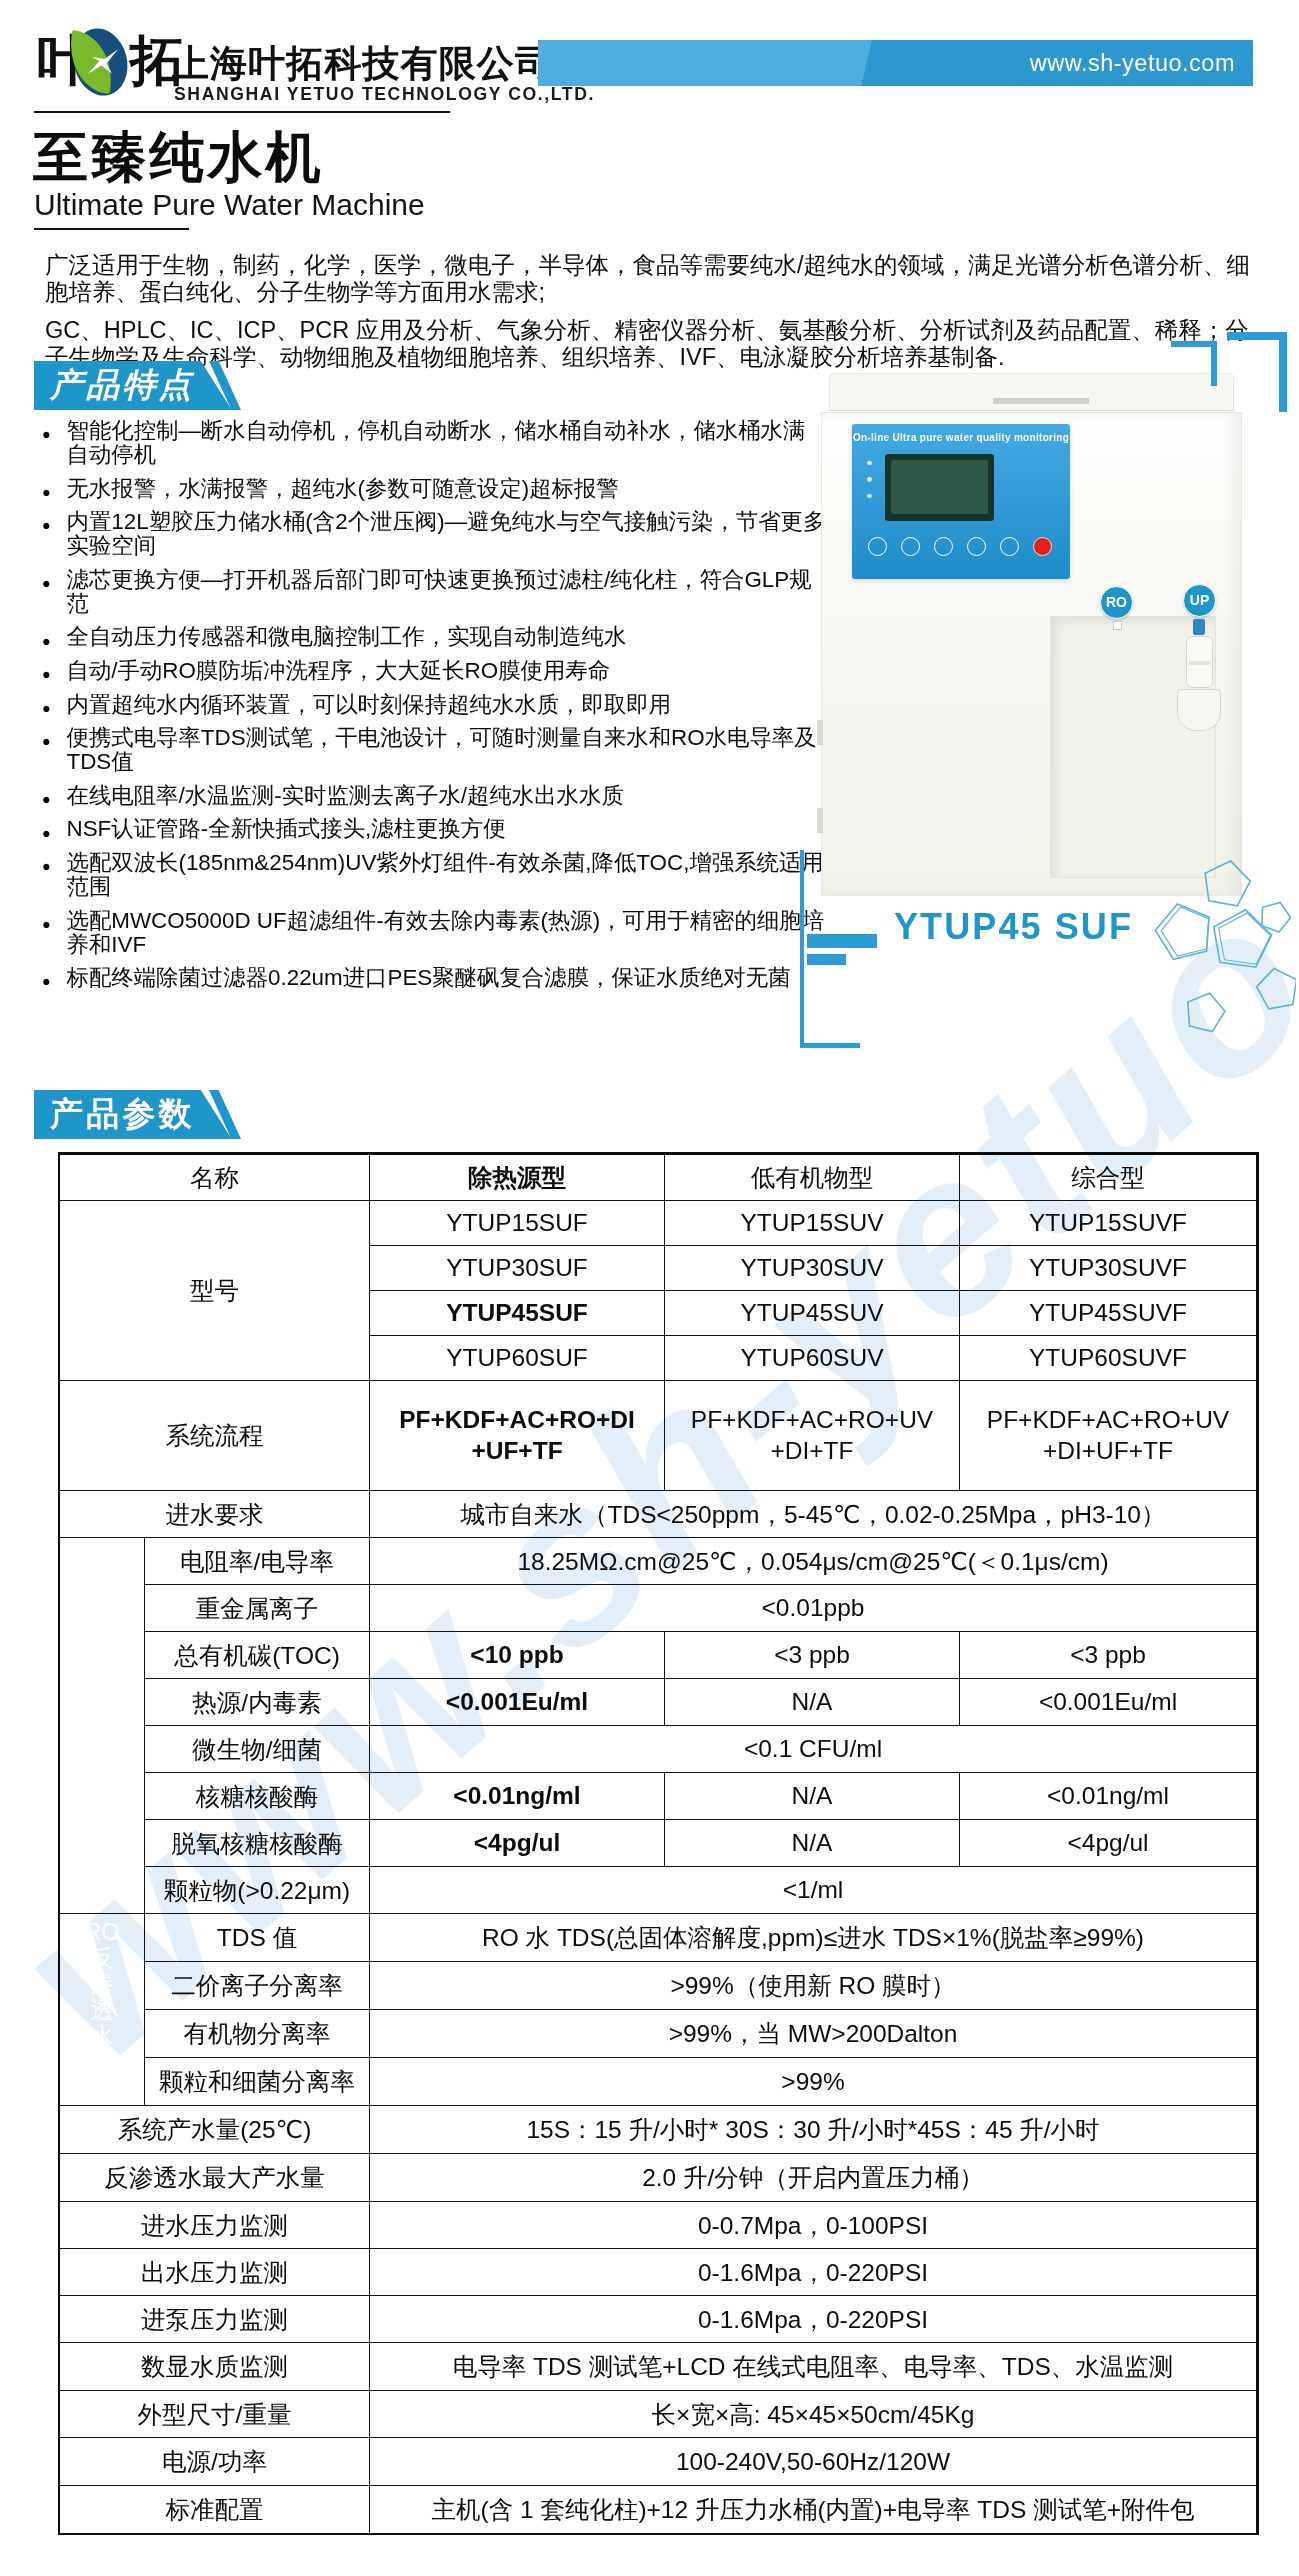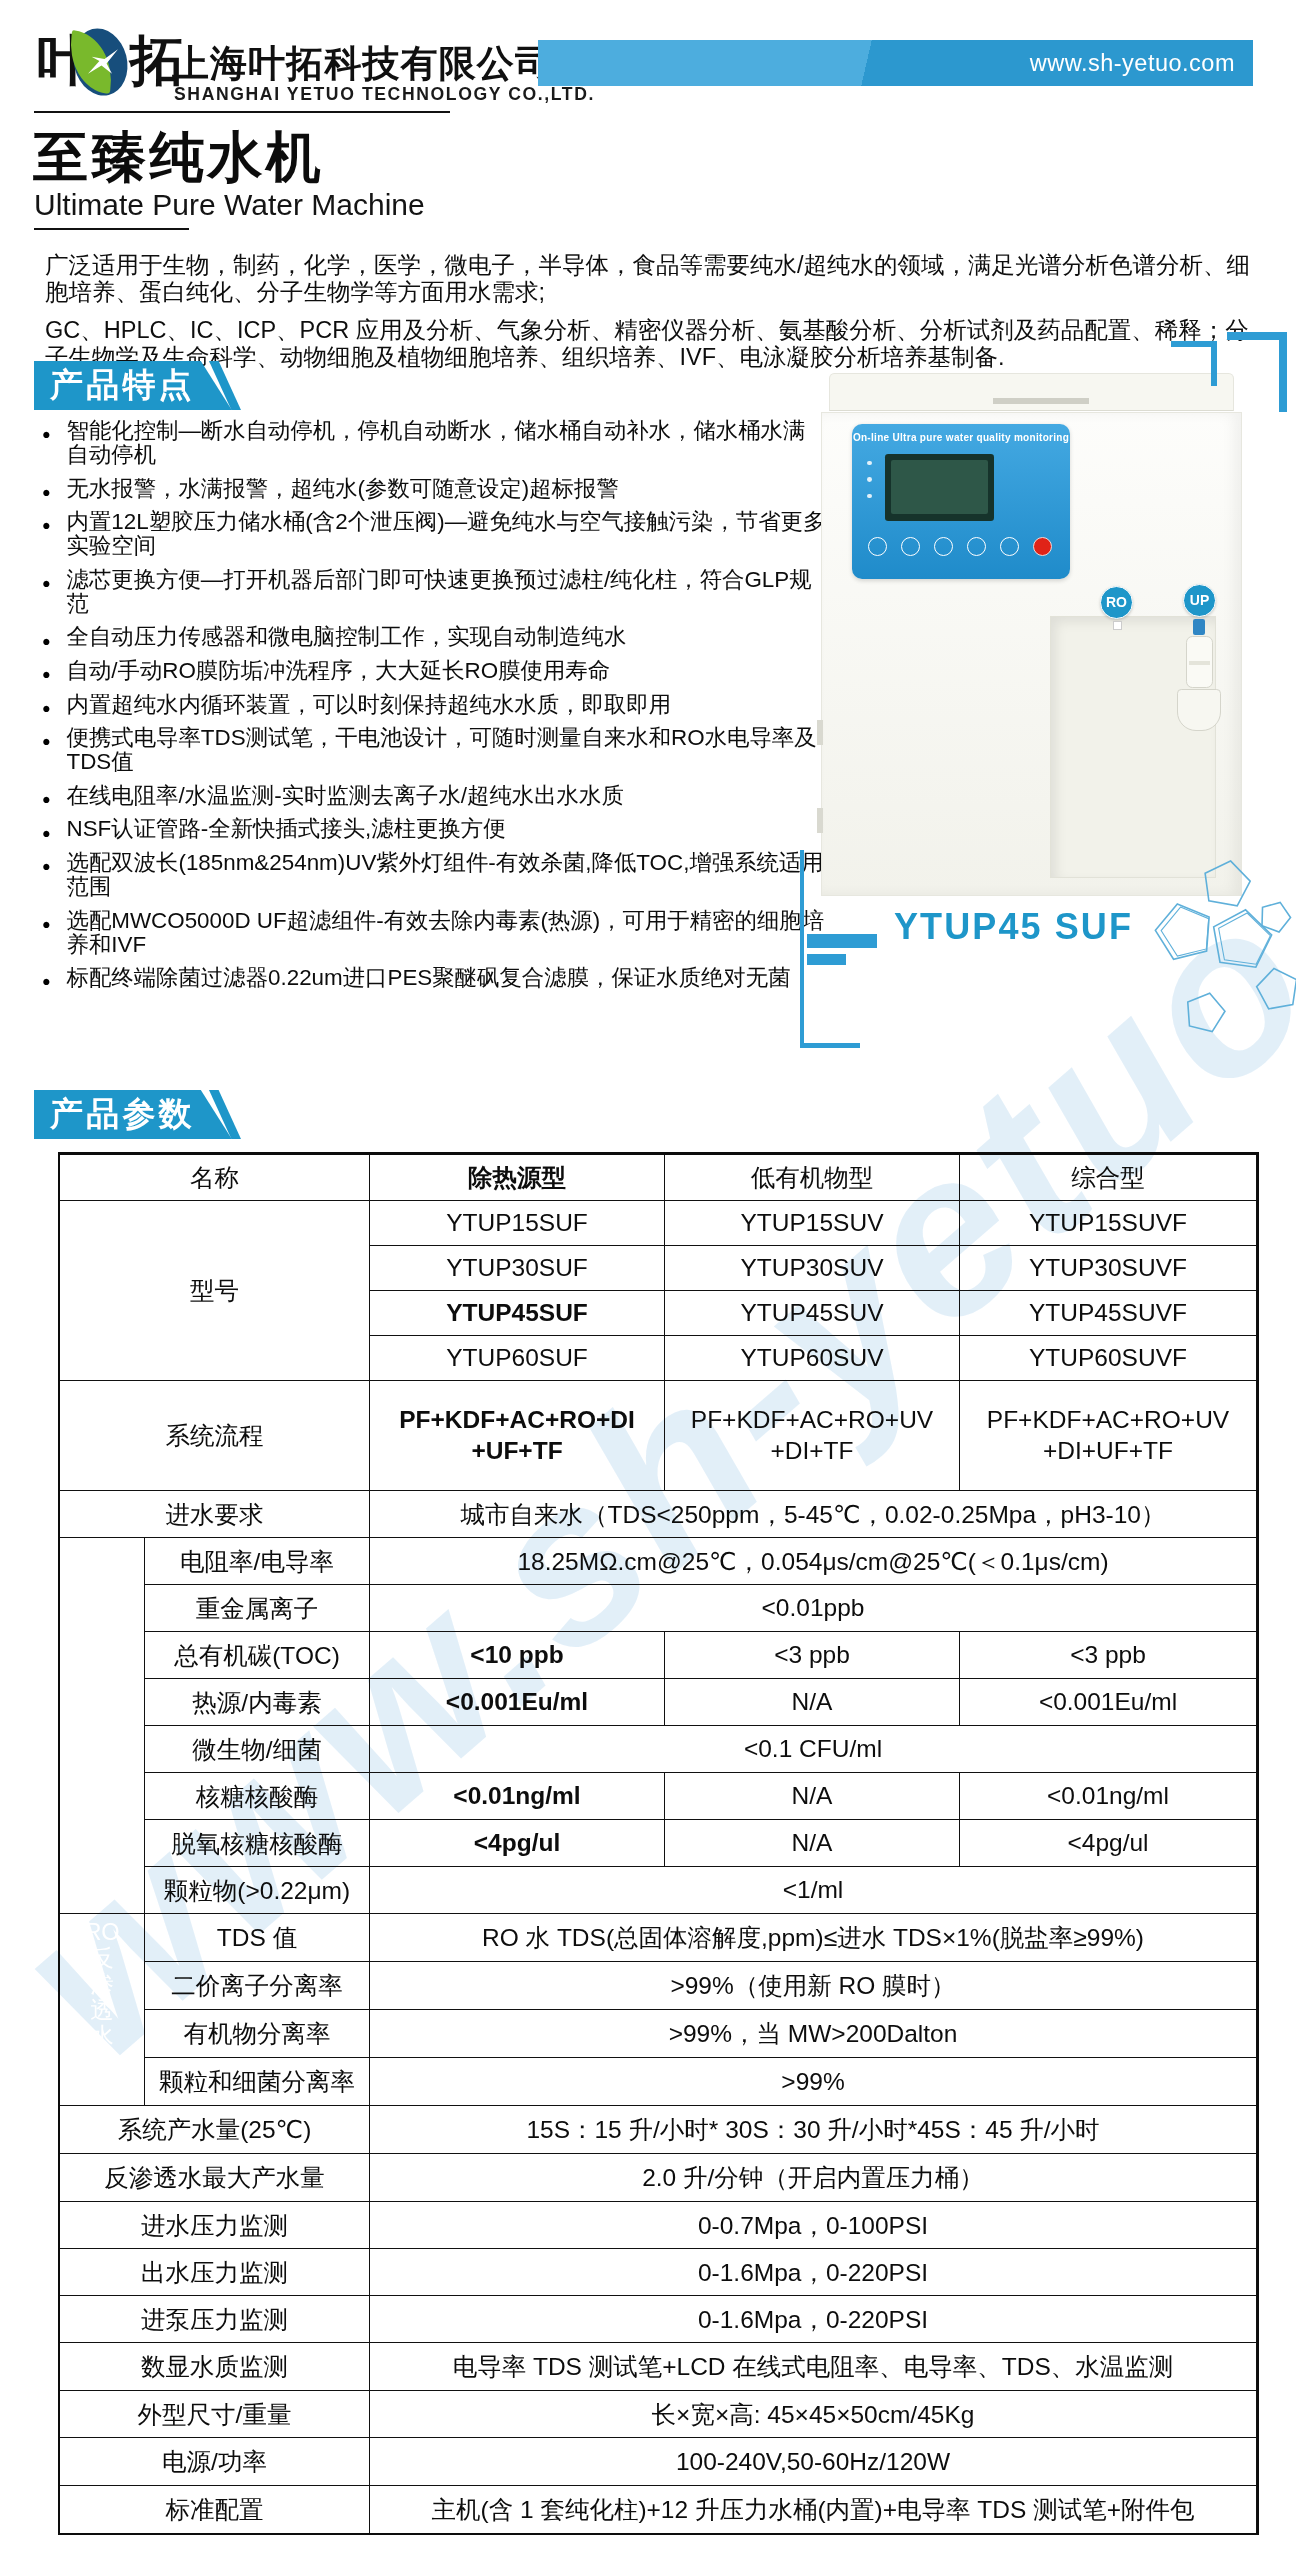--- a/index.html
+++ b/index.html
@@ -44,37 +44,37 @@
   .intro{position:absolute;left:34px;top:241px;width:1233px;font-size:23.5px;line-height:27px;color:#0e0e0e;}
   .intro div{margin:11px;}
 
   
   .banner{position:absolute;left:34px;height:49px;background:var(--blue);color:#fff;
     display:flex;align-items:center;padding:0 37px 0 16px;
     clip-path:polygon(0 0,calc(100% - 31px) 0,100% 100%,0 100%);}
   .banner span{font-size:33px;font-weight:800;letter-spacing:3.2px;}
   .banner-stripe{position:absolute;left:209px;width:32px;height:49px;background:var(--blue);
     clip-path:polygon(0 0,30% 0,100% 100%,70% 100%);}
-  .feat-banner{top:361px;} .feat-stripe{top:361px;}
+  .feat-banner{top:361px;font-style:italic;} .feat-stripe{top:361px;}
   .param-banner{top:1090px;} .param-stripe{top:1090px;}
 
   
   .features{position:absolute;left:42px;top:419px;width:784px;}
   .features div{position:relative;padding-left:24.5px;font-size:22.4px;line-height:24px;
     color:#0d0d0d;margin-bottom:9.6px;}
   .features div::before{content:"●";position:absolute;left:0;top:3.2px;font-size:14.4px;color:#000;}
 
   
   .m-lid{position:absolute;left:829px;top:373px;width:405px;height:38px;background:#f7f7f1;
     border:0.5px solid #e6e6de;border-bottom:1.1px solid #dcdcd2;border-radius:5.3px 5.3px 0 0;}
   .m-slot{position:absolute;left:163px;top:23.5px;width:96px;height:6.4px;background:#cfcfc6;}
   .m-body{position:absolute;left:821px;top:412px;width:421px;height:484px;
     background:linear-gradient(180deg,#fdfdfb,#f2f2eb);border:0.5px solid #e7e7df;
     box-shadow:inset -7.5px 0 12.8px rgba(0,0,0,.05);}
-  .m-panel{position:absolute;left:30px;top:10.7px;width:218px;height:155px;border-radius:10px;
+  .m-panel{position:absolute;left:30px;top:10.7px;width:218px;height:155px;border-radius:3px;
     background:linear-gradient(180deg,#44a9e2,#1f8bca);box-shadow:0 1.6px 4.3px rgba(0,0,0,.15);}
   .m-panel-title{position:absolute;left:0;right:0;top:8.5px;text-align:center;color:#fff;
     font-size:10px;font-weight:700;letter-spacing:0.3px;}
   .m-lcd{position:absolute;left:33px;top:30px;width:109px;height:67px;background:#16332b;border-radius:3.2px;}
   .m-lcd-inner{position:absolute;inset:6.4px;background:#2e5748;border-radius:2.1px;}
   .m-leds{position:absolute;left:15px;top:37px;display:flex;flex-direction:column;gap:11.7px;}
   .m-leds i{width:4.8px;height:4.8px;border-radius:50%;background:rgba(255,255,255,.85);}
   .m-btns{position:absolute;left:16px;top:113px;display:flex;gap:14px;}
   .m-btns i{width:19px;height:19px;border-radius:50%;border:1.6px solid #fff;background:transparent;}
   .m-btns i.red{background:#e02318;border-color:#f3d7d4;}

